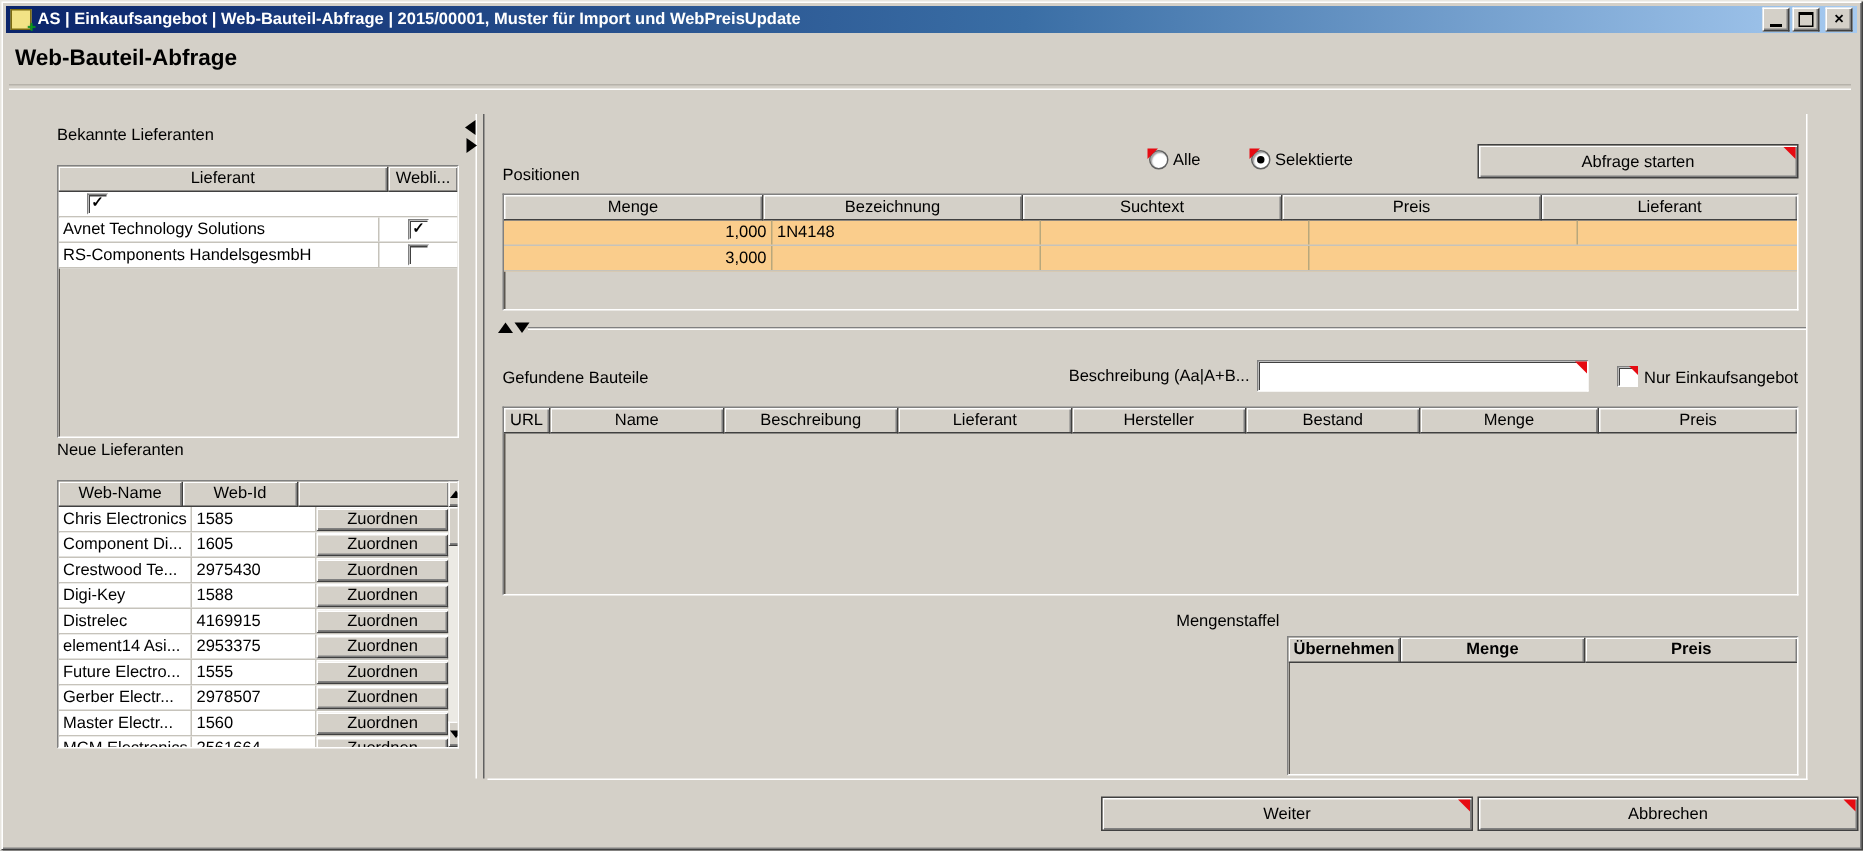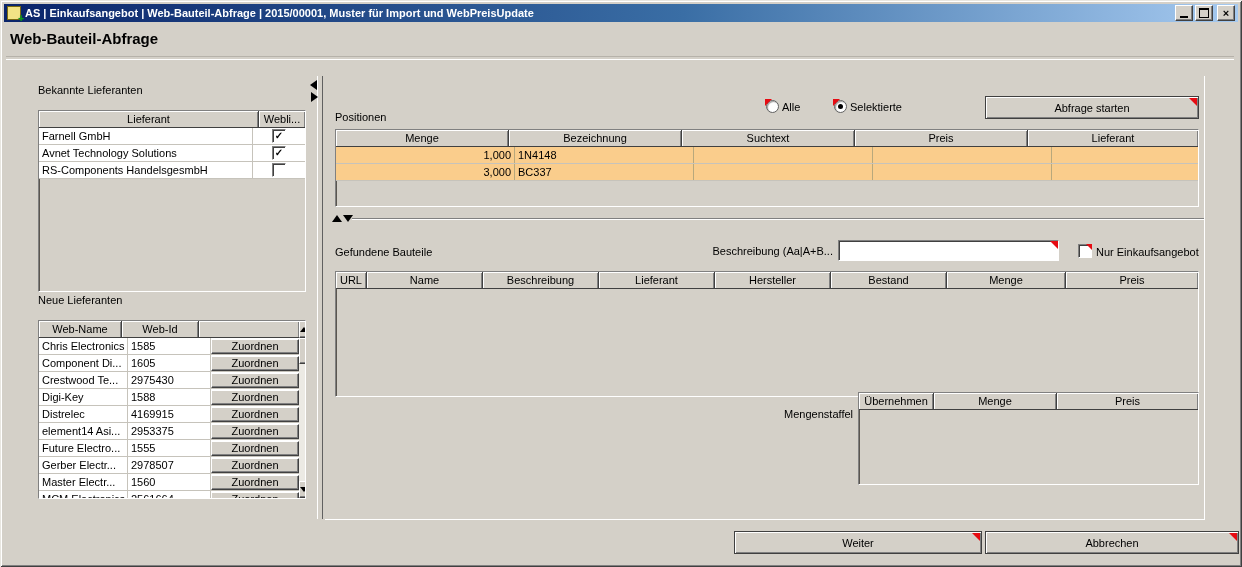--- a/index.html
+++ b/index.html
@@ -104,21 +104,21 @@
   .pos-row .cell{border-right:1px solid #b8a87c;}
   .pos-row .cell:last-child{border-right:none;}
   .num{justify-content:flex-end;}
   
   .tgef{left:335px;top:271px;width:862px;height:124px;}
   .c-url{width:30px;}
   .c-g{width:115px;}
   .c-g2{width:118px;}
   .c-preis{flex:1;border-right:none;}
   
-  .tmen{left:858px;top:392px;width:339px;height:91px;}
+  .tmen{left:858px;top:424px;width:339px;height:91px;font-weight:bold;}
   .c-m1{width:74px;}
   .c-m2{width:122px;}
   .c-m3{flex:1;border-right:none;}
   
   .input{position:absolute;left:838px;top:240px;width:219px;height:19px;background:#fff;
     border:1px solid;border-color:#808080 #fff #fff #808080;
     box-shadow:inset 1px 1px 0 #404040;}
   .input input{position:absolute;left:2px;top:2px;width:210px;height:13px;border:none;outline:none;
     font-family:"Liberation Sans",sans-serif;font-size:11px;background:transparent;}
 </style>
@@ -150,21 +150,20 @@
 
   <div class="label" style="left:38px;top:84px;">Bekannte Lieferanten</div>
 
   <div class="sunken t1">
     <div class="hrow">
       <div class="hcell c-lief">Lieferant</div>
       <div class="hcell c-web" style="border-right:none;">Webli...</div>
     </div>
     <div>
         <div class="trow">
-          <div class="cell c-lief">Farnell GmbH</div>
           <div class="cell c-web">
             <div class="checkbox checked">✓</div>
           </div>
         </div>
         <div class="trow">
           <div class="cell c-lief">Avnet Technology Solutions</div>
           <div class="cell c-web">
             <div class="checkbox checked">✓</div>
           </div>
         </div>
@@ -308,21 +307,20 @@
     <div>
         <div class="trow pos-row">
           <div class="cell c-p num">1,000</div>
           <div class="cell c-p">1N4148</div>
           <div class="cell c-p"></div>
           <div class="cell c-p"></div>
           <div class="cell c-p5"></div>
         </div>
         <div class="trow pos-row">
           <div class="cell c-p num">3,000</div>
-          <div class="cell c-p">BC337</div>
           <div class="cell c-p"></div>
           <div class="cell c-p"></div>
           <div class="cell c-p5"></div>
         </div>
       </div>
   </div>
 
   <span class="tri tri-up" style="left:332px;top:215px;"></span>
   <span class="tri tri-down" style="left:343px;top:215px;"></span>
   <div class="hsplit-sh"></div>

